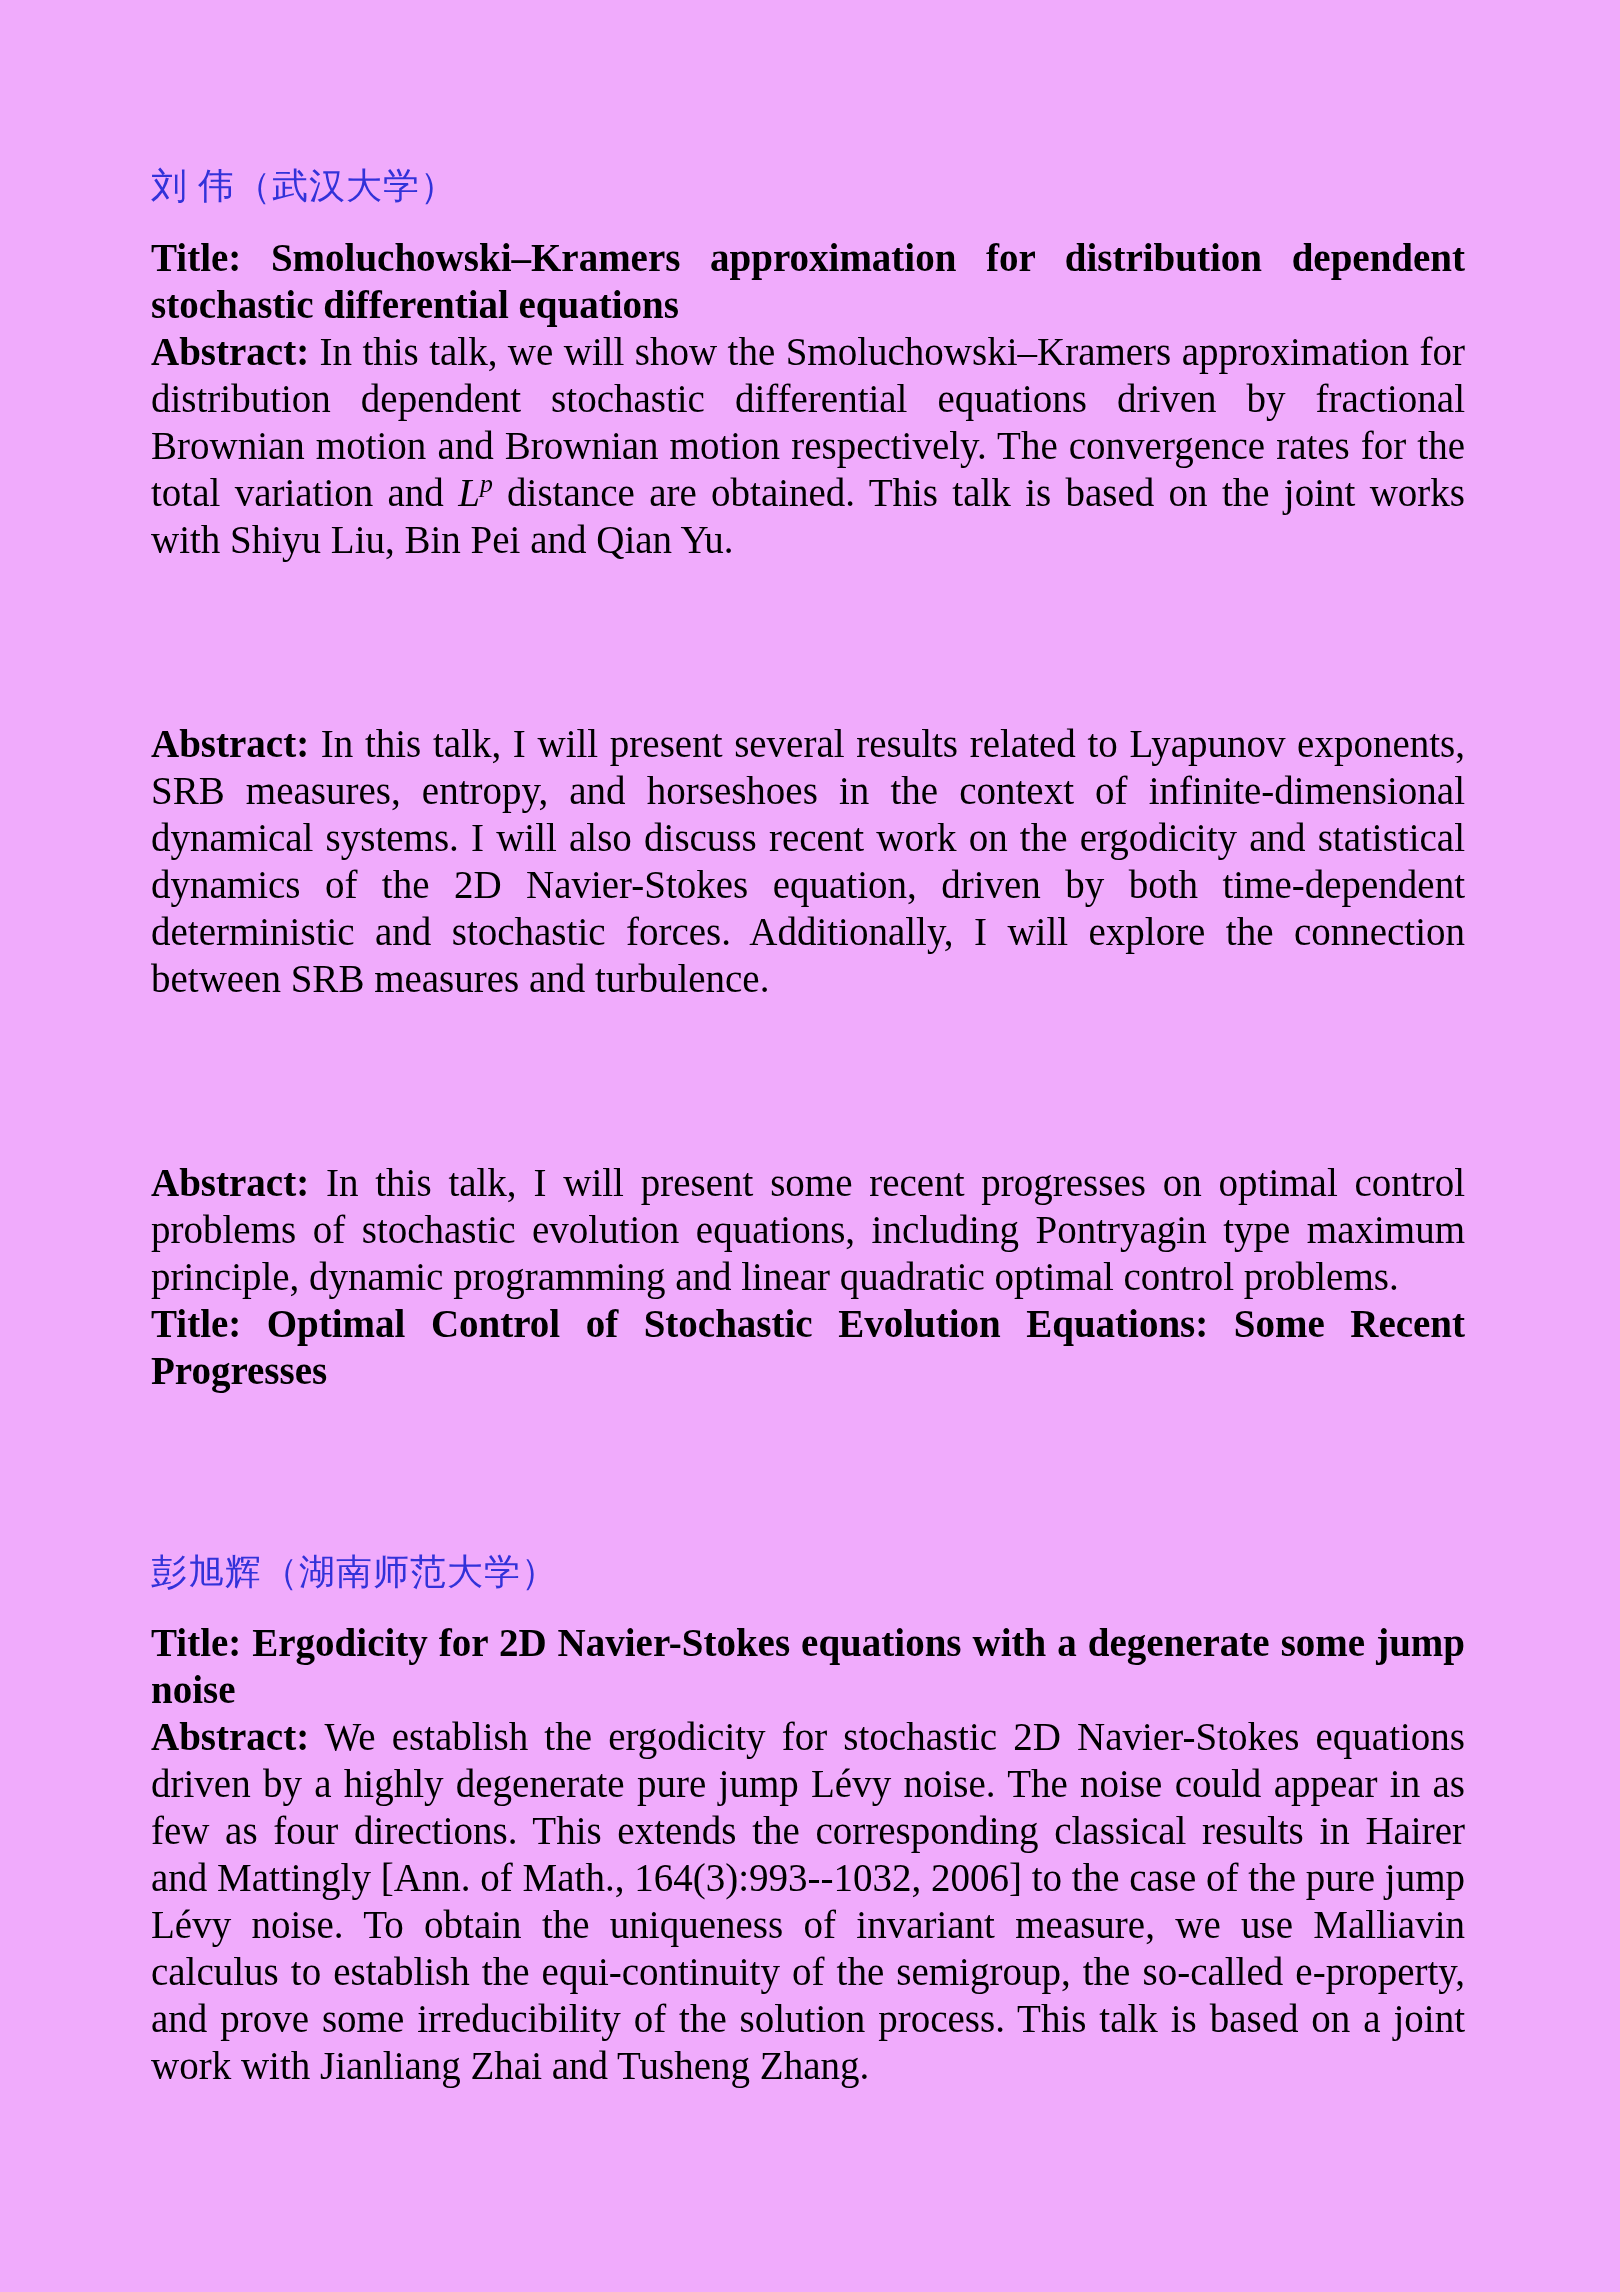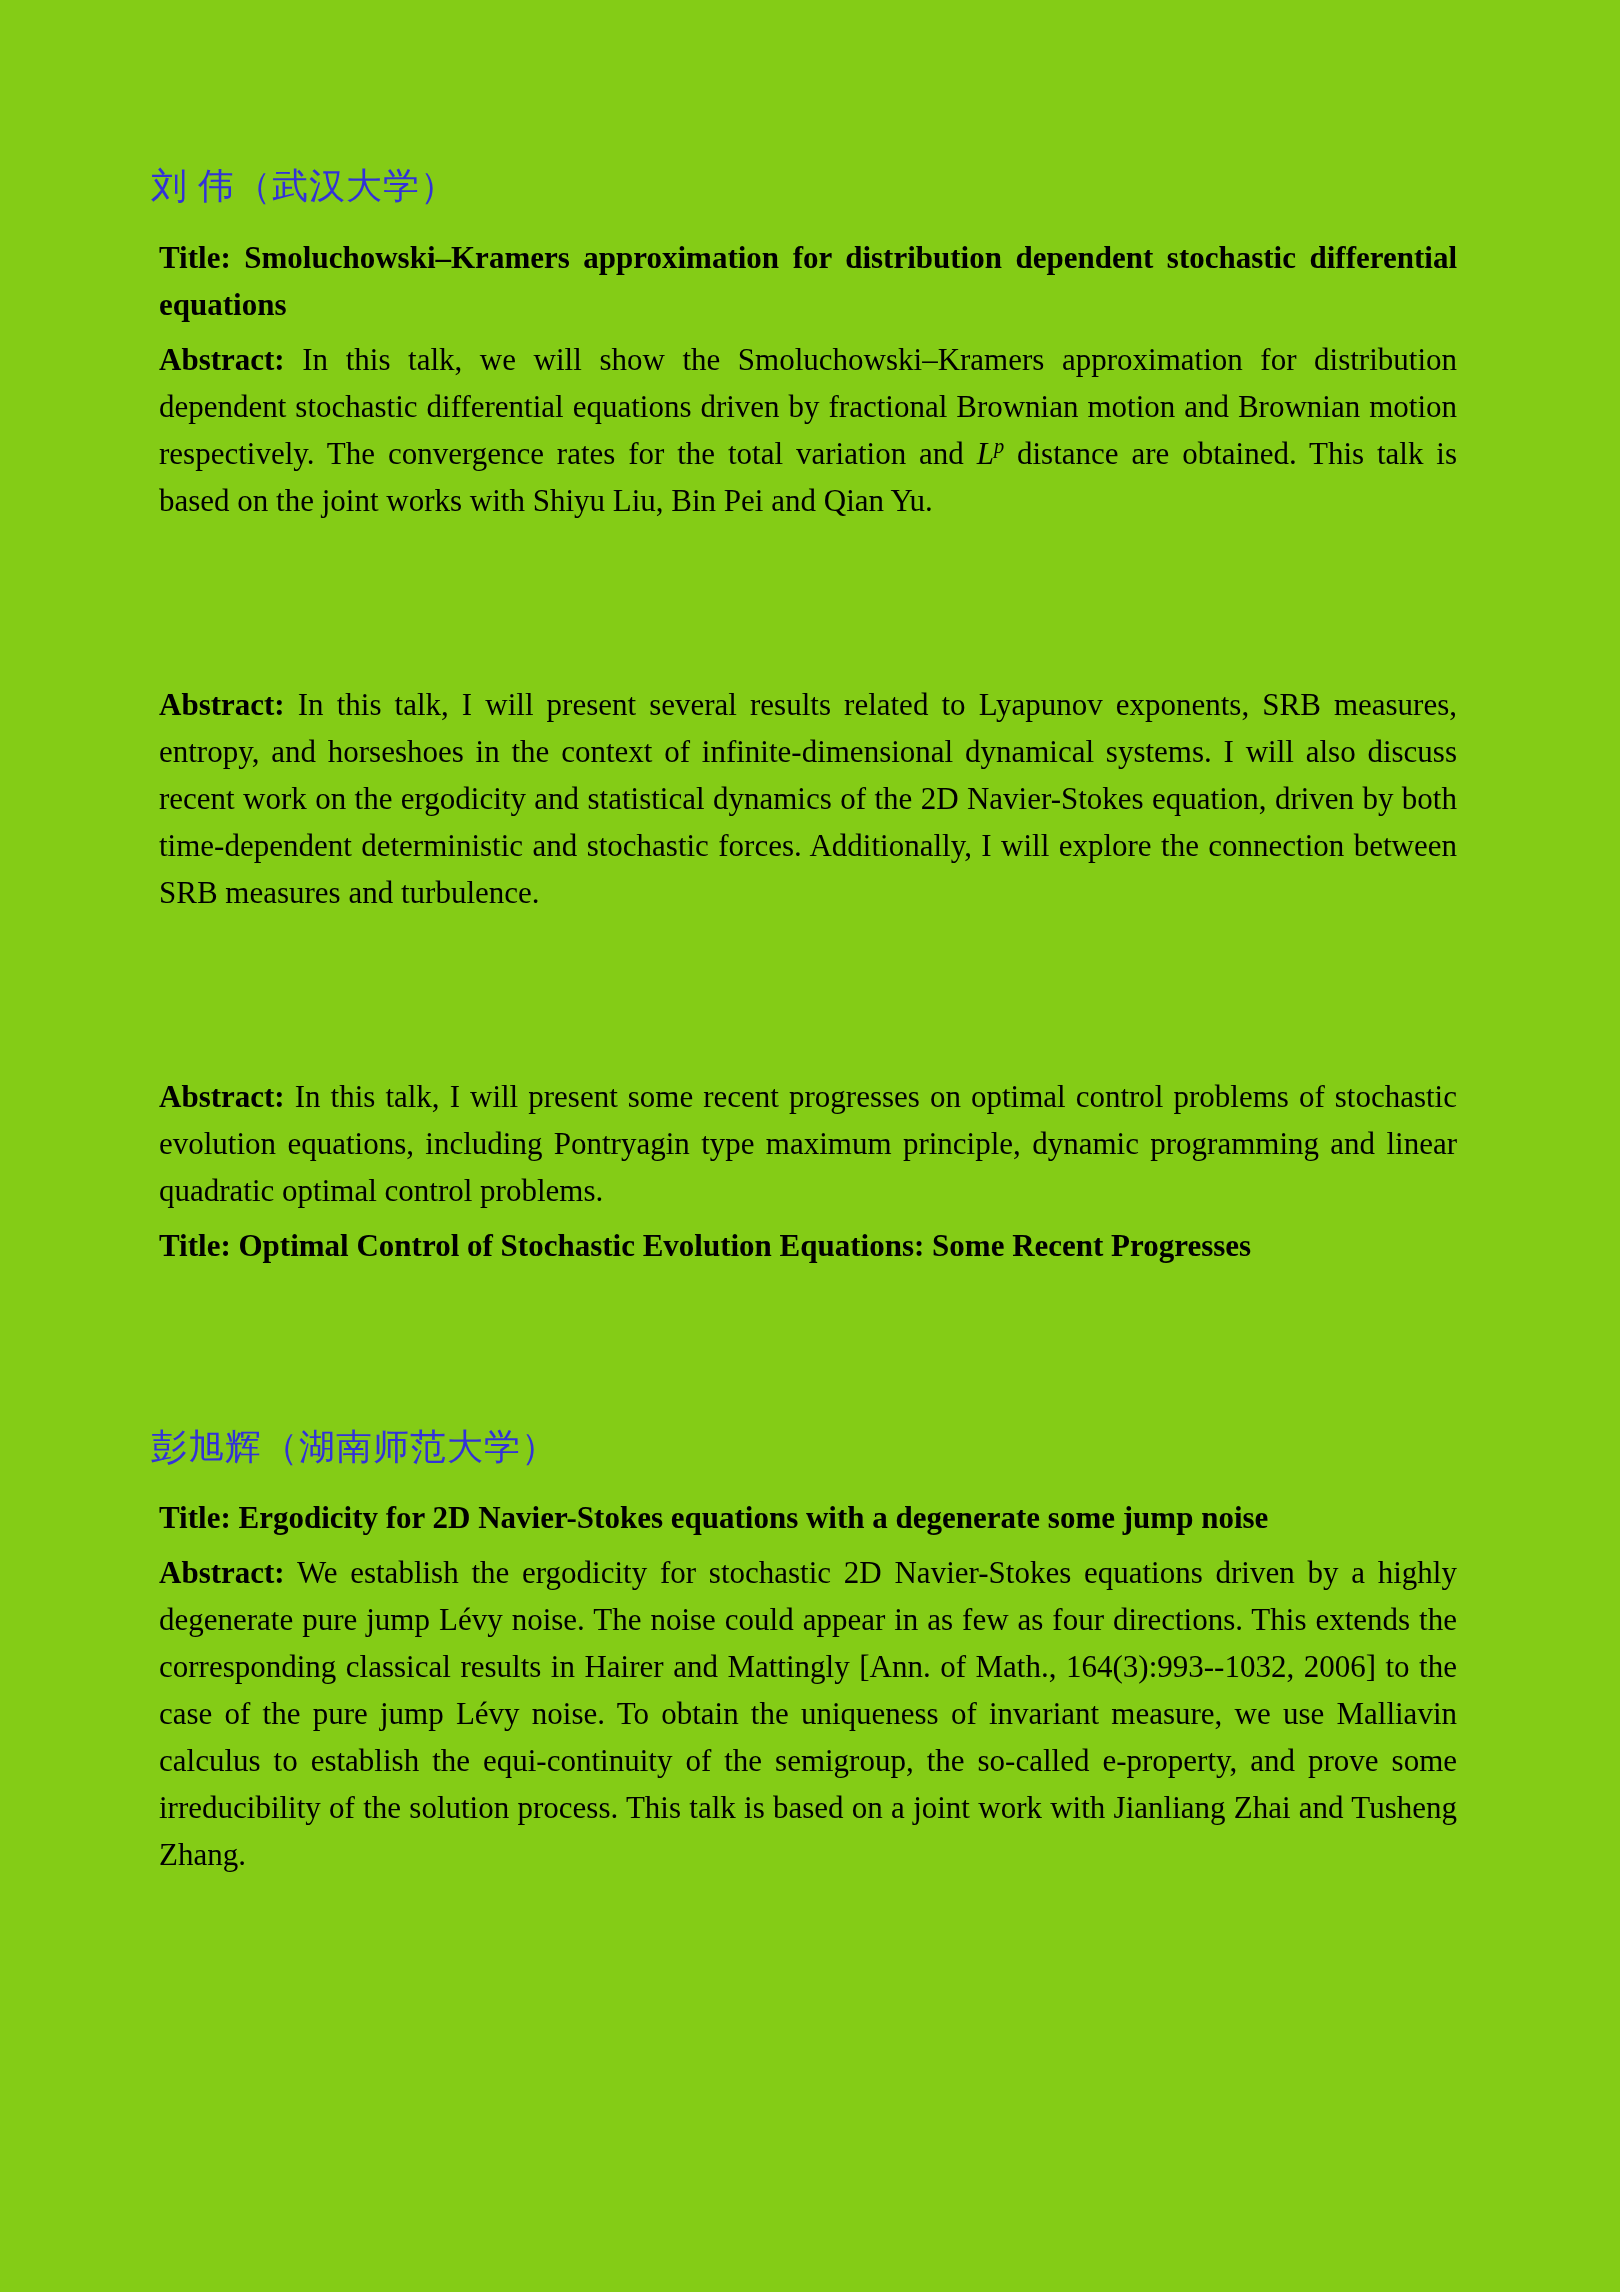--- a/index.html
+++ b/index.html
@@ -11,36 +11,36 @@
     width: 1620px;
     min-height: 2293px;
     font-family: "Liberation Serif", "DejaVu Serif", serif;
     color: #000000;
   }
   .page {
     box-sizing: border-box;
     width: 1620px;
     min-height: 2293px;
     padding: 165px 155px 118px 151px;
-    background: #84cc16;
+    background: #f0abfc;
   }
   .talk { margin: 0; }
   .talk + .talk { margin-top: 157px; }
   .speaker {
     font-size: 36px;
     line-height: 43px;
     color: #3232d9;
     margin: 0 0 25.5px 0;
     font-weight: normal;
     letter-spacing: 1px;
   }
   .para {
-    font-size: 31px;
+    font-size: 39px;
     line-height: 47px;
-    margin: 8px;
+    margin: 0;
     text-align: justify;
     color: #000000;
   }
   .title-para { font-weight: bold; }
   .lbl { font-weight: bold; }
   .math-var { font-style: italic; }
   sup.math-sup {
     font-size: 0.66em;
     line-height: 0;
     font-style: italic;

